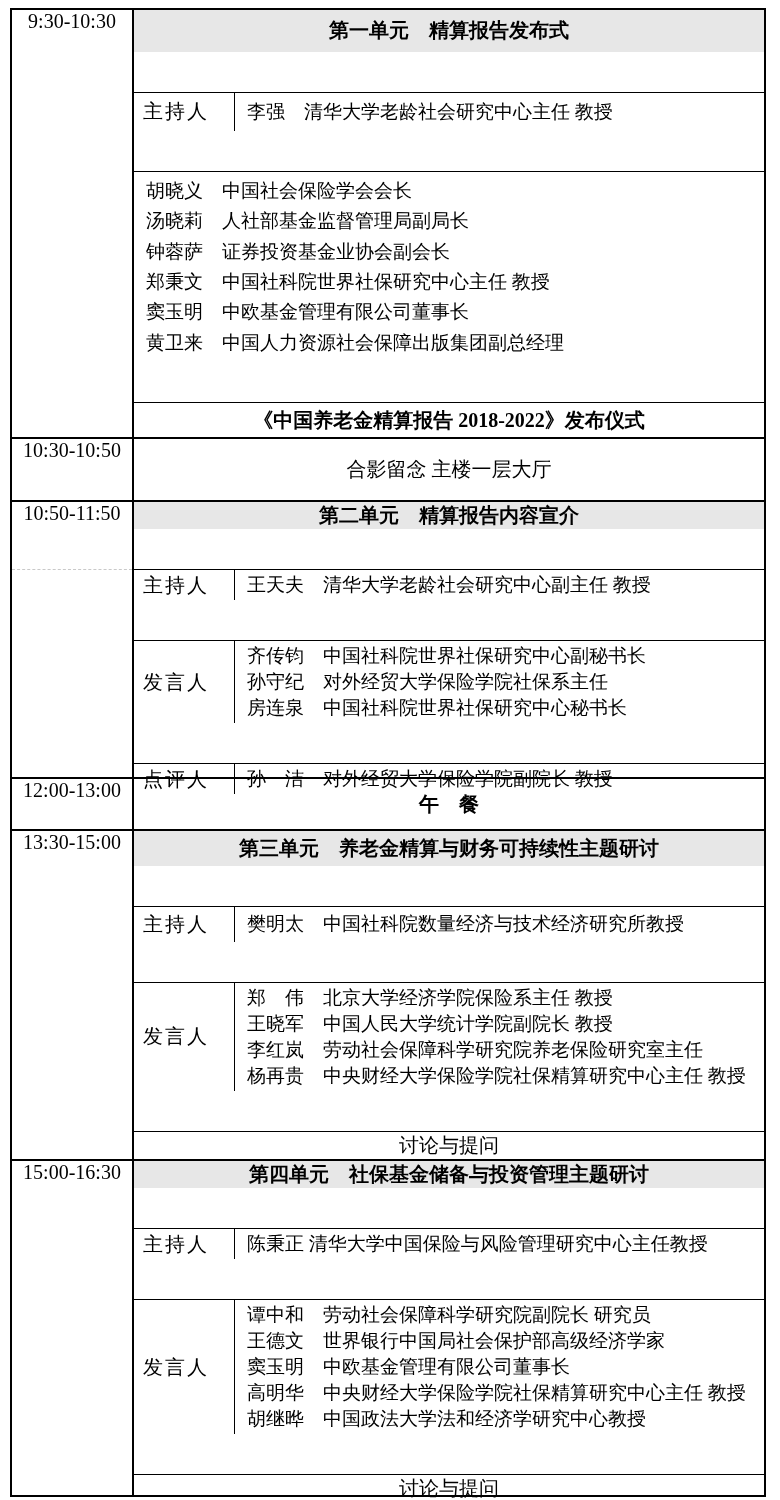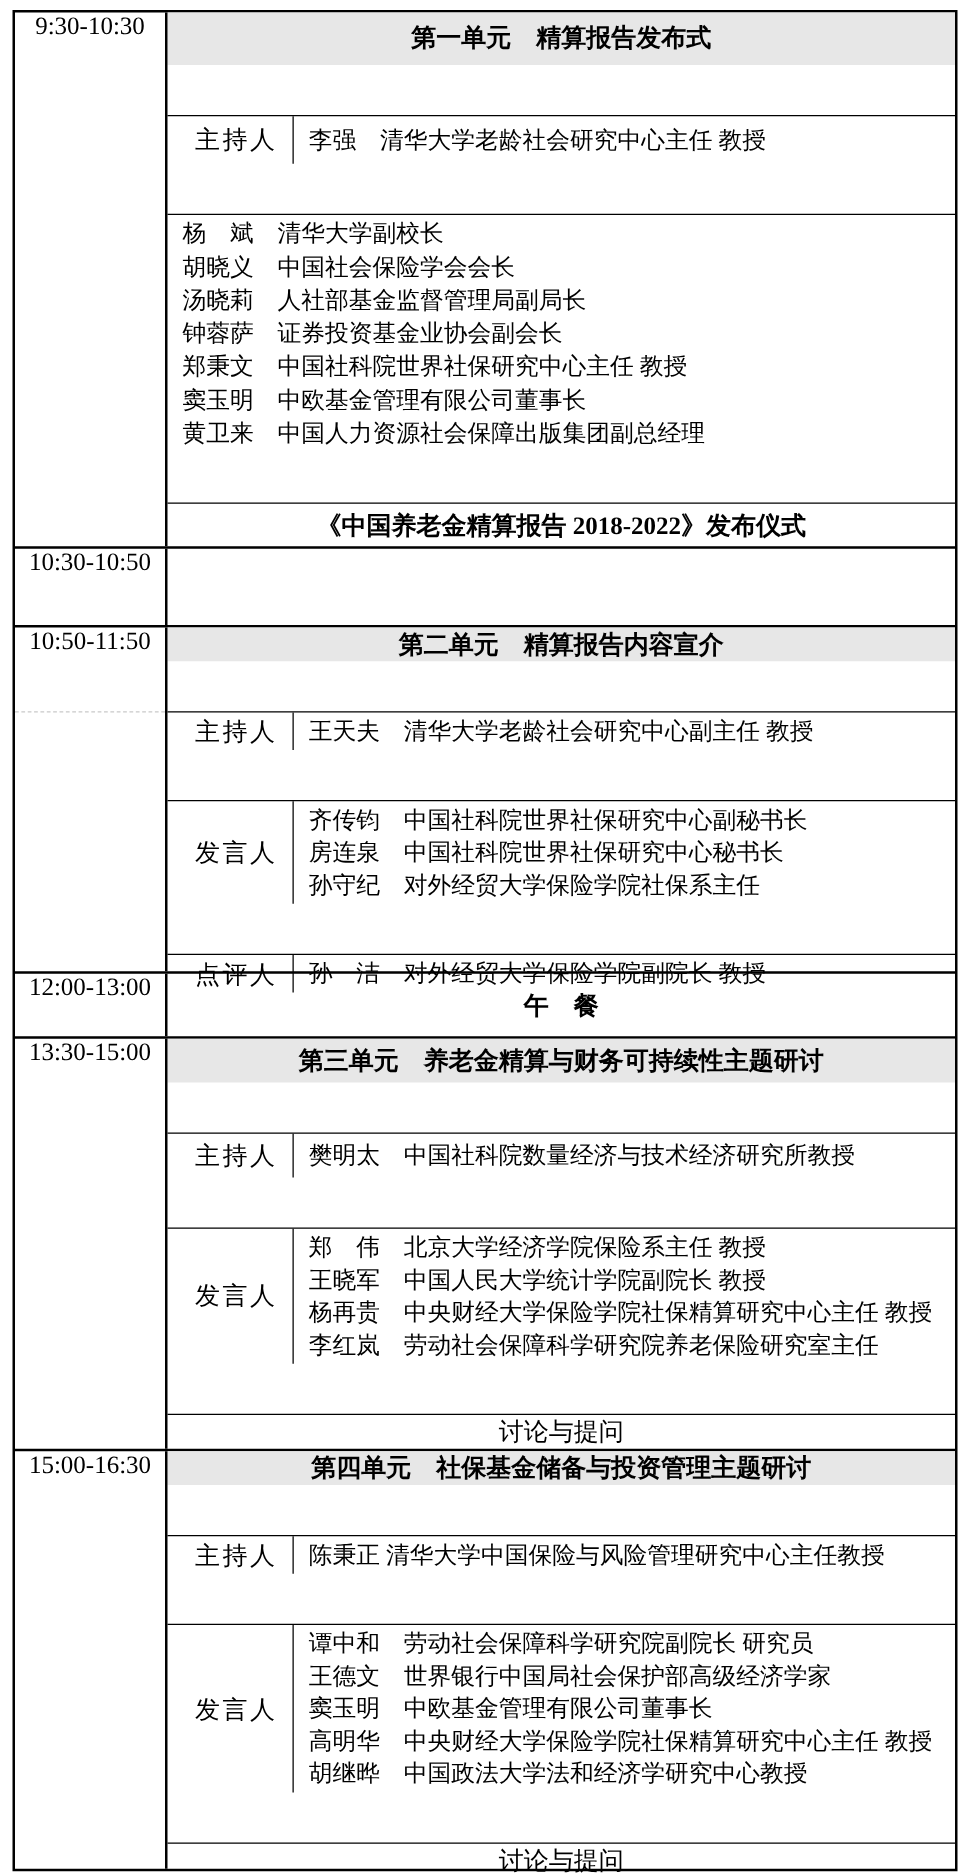--- a/index.html
+++ b/index.html
@@ -23,21 +23,21 @@
   }
   .block-body { flex:1; display:flex; flex-direction:column; min-width:0;gap:40px; }
   .row { display:flex; width:100%; }
   .row + .row { border-top:1px solid #000; }
   .unit-header {
     background:#e7e7e7;
   }
   .unit-header .merged-cell { font-weight:bold; }
   .role-cell {
     width:101px; flex:none; border-right:1px solid #000;
-    display:flex; align-items:center; padding-left:22px;
+    display:flex; align-items:center; padding-left:9px;
     font-size:20px; letter-spacing:2px; white-space:nowrap;
   }
   .content-cell {
     flex:1; min-width:0; display:flex; flex-direction:column;
     justify-content:space-evenly; padding:2px 4px 2px 12px; font-size:19px;
   }
   .content-cell .line { white-space:nowrap; }
   .merged-cell {
     flex:1; display:flex; align-items:center; justify-content:center;
     font-size:20px; text-align:center; white-space:nowrap;
@@ -63,39 +63,43 @@
           <div class="merged-cell">第一单元　精算报告发布式</div>
         </div>
         <div class="row" style="height:54px">
           <div class="role-cell">主持人</div>
           <div class="content-cell">
             <div class="line">李强　清华大学老龄社会研究中心主任 教授</div>
           </div>
         </div>
         <div class="row" style="height:267px">
           <div class="content-cell">
-            <div class="line">杨　斌　清华大学副校长</div>
             <div class="line">胡晓义　中国社会保险学会会长</div>
             <div class="line">汤晓莉　人社部基金监督管理局副局长</div>
             <div class="line">钟蓉萨　证券投资基金业协会副会长</div>
             <div class="line">郑秉文　中国社科院世界社保研究中心主任 教授</div>
             <div class="line">窦玉明　中欧基金管理有限公司董事长</div>
             <div class="line">黄卫来　中国人力资源社会保障出版集团副总经理</div>
           </div>
         </div>
         <div class="row" style="height:48px">
           <div class="merged-cell bold">《中国养老金精算报告 2018-2022》发布仪式</div>
         </div>
       </div>
     </div>
 
     <div class="block" style="height:63px">
       <div class="time-cell">
         <span>10:30-10:50</span>
       </div>
+      <div class="block-body">
+        <div class="row" style="height:63px">
+          <div class="merged-cell">合影留念 主楼一层大厅</div>
+        </div>
+      </div>
     </div>
 
     <div class="block" style="height:277px">
       <div class="time-cell">
         <div class="dash-split"></div>
         <span>10:50-11:50</span>
       </div>
       <div class="block-body">
         <div class="row unit-header" style="height:84px">
           <div class="merged-cell">第二单元　精算报告内容宣介</div>
@@ -103,22 +107,22 @@
         <div class="row" style="height:57px">
           <div class="role-cell">主持人</div>
           <div class="content-cell">
             <div class="line">王天夫　清华大学老龄社会研究中心副主任 教授</div>
           </div>
         </div>
         <div class="row" style="height:117px">
           <div class="role-cell">发言人</div>
           <div class="content-cell">
             <div class="line">齐传钧　中国社科院世界社保研究中心副秘书长</div>
+            <div class="line">孙守纪　对外经贸大学保险学院社保系主任</div>
             <div class="line">房连泉　中国社科院世界社保研究中心秘书长</div>
-            <div class="line">孙守纪　对外经贸大学保险学院社保系主任</div>
           </div>
         </div>
         <div class="row" style="height:36px">
           <div class="role-cell">点评人</div>
           <div class="content-cell">
             <div class="line">孙　洁　对外经贸大学保险学院副院长 教授</div>
           </div>
         </div>
       </div>
     </div>
@@ -146,22 +150,22 @@
           <div class="role-cell">主持人</div>
           <div class="content-cell">
             <div class="line">樊明太　中国社科院数量经济与技术经济研究所教授</div>
           </div>
         </div>
         <div class="row" style="height:175px">
           <div class="role-cell">发言人</div>
           <div class="content-cell">
             <div class="line">郑　伟　北京大学经济学院保险系主任 教授</div>
             <div class="line">王晓军　中国人民大学统计学院副院长 教授</div>
+            <div class="line">李红岚　劳动社会保障科学研究院养老保险研究室主任</div>
             <div class="line">杨再贵　中央财经大学保险学院社保精算研究中心主任 教授</div>
-            <div class="line">李红岚　劳动社会保障科学研究院养老保险研究室主任</div>
           </div>
         </div>
         <div class="row" style="height:42px">
           <div class="merged-cell">讨论与提问</div>
         </div>
       </div>
     </div>
 
     <div class="block" style="height:336px">
       <div class="time-cell">

